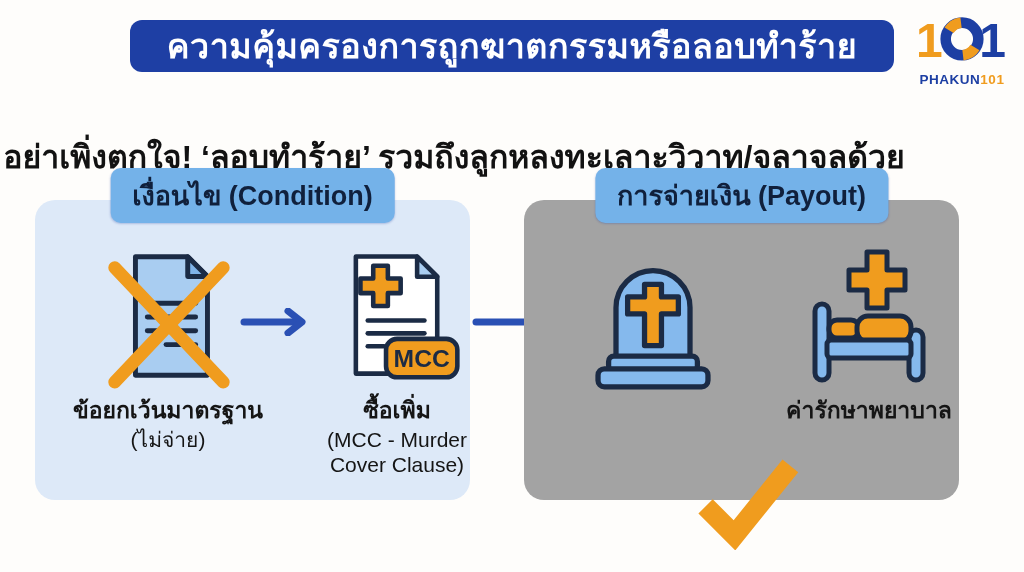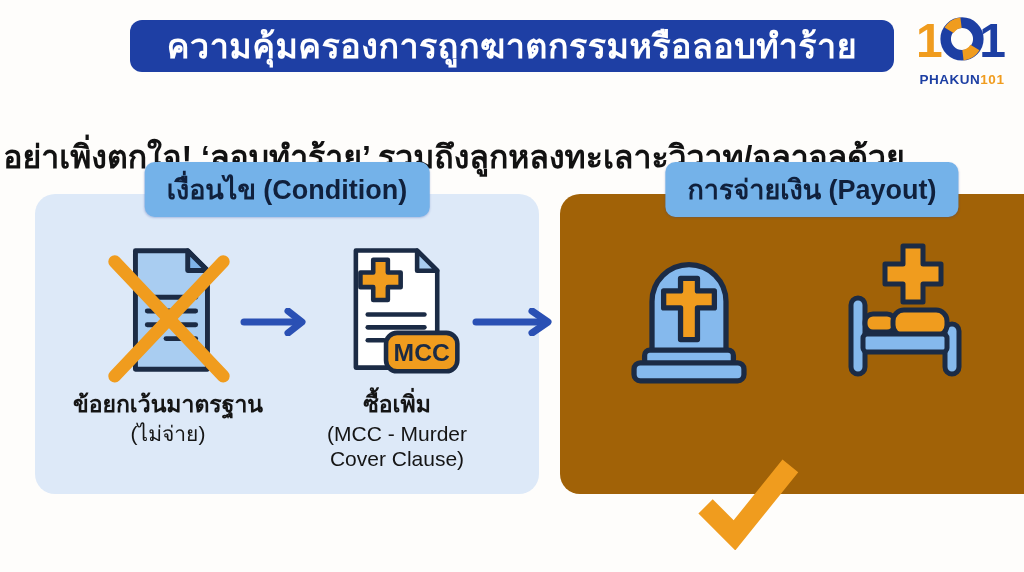--- a/index.html
+++ b/index.html
@@ -23,24 +23,24 @@
   }
   .logo-mark{width:96px;height:52px;}
   .logo-text{font-size:13.5px;font-weight:bold;letter-spacing:.5px;line-height:1;margin-top:9px;}
   .lt-blue{color:#1d3fa3;}
   .lt-orange{color:#f09c1e;}
   .subtitle{
     position:absolute;left:0;top:100px;width:908px;height:46px;
     text-align:center;font-size:32px;font-weight:600;color:#121212;margin-top:31px;
   }
   .panel{
-    position:absolute;top:194px;width:504px;height:300px;border-radius:20px;
+    position:absolute;top:200px;width:435px;height:300px;border-radius:20px;
   }
   .panel-left{left:35px;background:#dde9f8;}
-  .panel-right{left:524px;background:#a16207;margin-left:36px;}
+  .panel-right{left:524px;background:#a3a3a3;}
   .pill{
     position:absolute;top:-32px;left:50%;transform:translateX(-50%);
     background:#74b2e9;border-radius:10px;padding:6px 22px;
     font-size:27px;font-weight:bold;color:#10203c;white-space:nowrap;
     box-shadow:0 1px 2px rgba(30,63,164,.25);
   }
   .item{position:absolute;top:42px;text-align:center;}
   .item .icon{display:block;margin:0 auto;}
   .item-title{font-size:23px;font-weight:bold;margin-top:6px;line-height:1.25;}
   .item-sub{font-size:21px;font-weight:normal;line-height:1.2;margin:2px auto 0;}
@@ -137,18 +137,19 @@
 
   <div class="item item-d">
     <svg class="icon" width="132" height="148" viewBox="0 0 132 140">
       <path d="M64,6 H84 V24 H102 V44 H84 V62 H64 V44 H46 V24 H64 Z" fill="#f09c1e" stroke="#1b2b45" stroke-width="5" stroke-linejoin="round"></path>
       <rect x="12" y="58" width="14" height="76" rx="7" fill="#85b9ed" stroke="#1b2b45" stroke-width="5"></rect>
       <rect x="106" y="84" width="14" height="50" rx="7" fill="#85b9ed" stroke="#1b2b45" stroke-width="5"></rect>
       <rect x="26" y="74" width="30" height="18" rx="8" fill="#f09c1e" stroke="#1b2b45" stroke-width="5"></rect>
       <rect x="54" y="70" width="54" height="26" rx="11" fill="#f09c1e" stroke="#1b2b45" stroke-width="5"></rect>
       <rect x="24" y="94" width="84" height="18" rx="4" fill="#85b9ed" stroke="#1b2b45" stroke-width="5"></rect>
     </svg>
+    <div class="item-title">ค่ารักษาพยาบาล</div>
   </div>
 </section>
 
 <svg class="checkmark" viewBox="0 0 110 95">
   <polyline points="12,50 42,80 100,8" fill="none" stroke="#f09c1e" stroke-width="21" stroke-linecap="butt" stroke-linejoin="miter"></polyline>
 </svg>
 
 </body></html>

